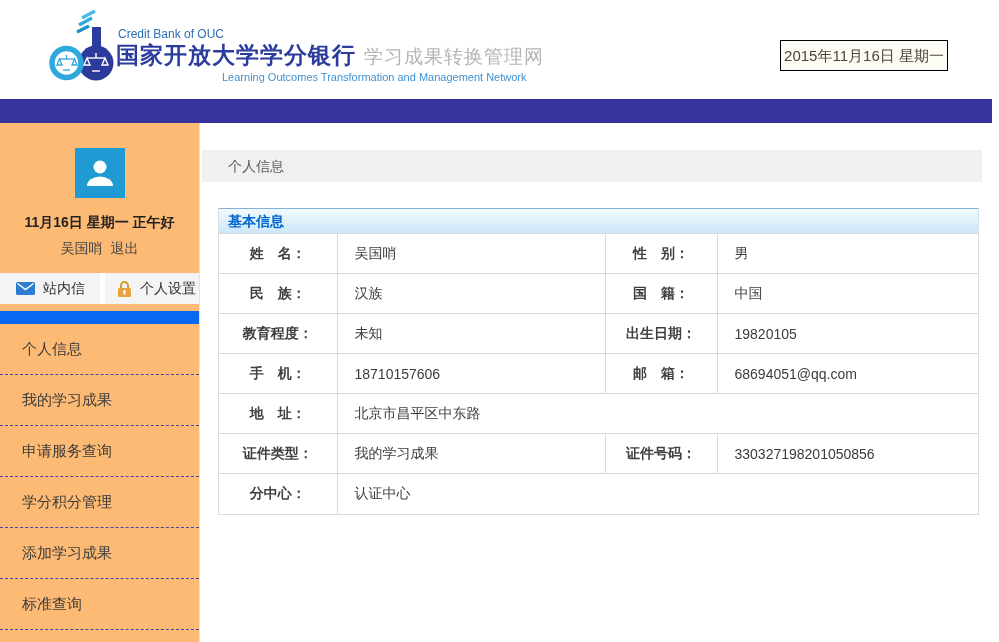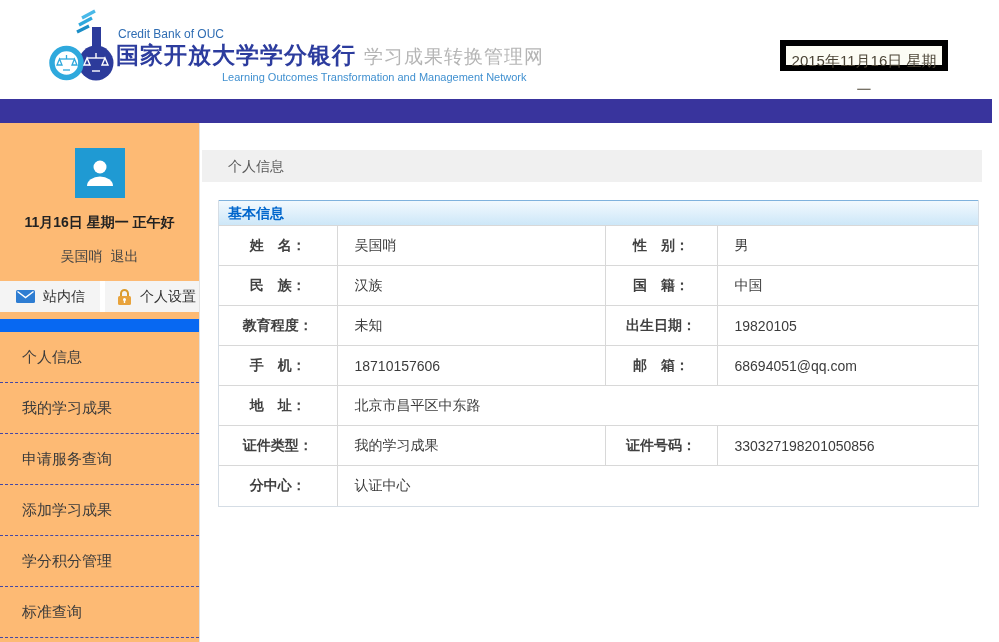--- a/index.html
+++ b/index.html
@@ -14,38 +14,38 @@
   .header { position:relative; height:99px; background:#fff; }
   .logo-mark { position:absolute; left:45px; top:5px; width:75px; height:84px; }
   .logo-en   { position:absolute; left:118px; top:27px; font-size:12px; color:#2f6db3; }
   .cn-line   { position:absolute; left:116px; top:40px; white-space:nowrap; }
   .cn-title  { font-size:23px; font-weight:bold; color:#2c3c9e; letter-spacing:1px; }
   .cn-sub    { font-size:19px; color:#b5b5b5; margin-left:8px; letter-spacing:1px; }
   .en-sub    { position:absolute; left:222px; top:71px; font-size:11px; color:#4090d0; }
   .date-box  {
     position:absolute; right:44px; top:40px; width:168px; height:31px;
     line-height:29px; text-align:center; font-size:15px; color:#4c4537;
-    background:#fcfcf4; border:6px solid #000000;margin-left:9px;
+    background:#fcfcf4; border:1px solid #000000;margin-left:9px;
   }
 
   
   .navbar { height:24px; background:#39349d; }
 
   
   .layout { display:flex; height:519px; }
   .sidebar { width:200px; border-right:1px solid #e2e2e2; background:#fdba74; }
   .content { flex:1; background:#fff; }
 
   
   .avatar {
     width:50px; height:50px; margin:25px auto 0; background:#1f9ad3;
     display:flex; align-items:center; justify-content:center;
   }
   .greeting  { margin-top:16px; text-align:center; font-size:14px; font-weight:bold; color:#222; height:20px; }
-  .user-line { margin-top:14px; text-align:center; font-size:14px; color:#444; height:20px; }
+  .user-line { margin-top:6px; text-align:center; font-size:14px; color:#444; height:20px; }
   .logout-link { color:#444; cursor:pointer; margin-left:4px; }
   .btn-row { margin-top:13px; display:flex; height:31px;text-align:center; }
   .side-btn {
     background:#f4f4f4; display:flex; align-items:center; font-size:14px;
     color:#333; cursor:pointer;
   }
   .side-btn.mail { width:100px; padding-left:16px; }
   .btn-gap  { width:5px; background:#fff; }
   .side-btn.settings { flex:1; padding-left:12px; }
   .side-btn .ic { margin-right:8px; display:inline-flex; }
@@ -54,21 +54,21 @@
   .menu li {
     height:51px; display:flex; align-items:center; padding-left:22px;
     font-size:15px; color:#3b3b3b; border-bottom:1px dashed #4247a5; cursor:pointer;
   }
 
   
   .title-bar {
     margin:27px 10px 0 2px; height:32px; line-height:32px;
     background:#f0f0f0; font-size:14px; color:#5a5a5a; padding-left:26px;
   }
-  .panel { margin:18px 13px 0 18px; border:1px solid #d5dde5; border-top:none; }
+  .panel { margin:26px 13px 0 18px; border:1px solid #d5dde5; border-top:none; }
   .panel-header {
     height:25px; line-height:25px; padding-left:9px;
     border-top:1px solid #7fb2dd;
     background:linear-gradient(#f2f9fe,#cde7f8);
     font-size:14px; font-weight:bold; color:#0066cc;
   }
   table.info { width:100%; border-collapse:collapse; table-layout:fixed; }
   table.info td {
     border:1px solid #d8d8d8; height:40px; font-size:14px; background:#fff;
   }
@@ -151,22 +151,22 @@
             </svg>
           </span>
           <span>个人设置</span>
         </div>
       </div>
       <div class="blue-strip"></div>
       <ul class="menu">
         <li>个人信息</li>
         <li>我的学习成果</li>
         <li>申请服务查询</li>
+        <li>学分积分管理</li>
         <li>添加学习成果</li>
-        <li>学分积分管理</li>
         <li>标准查询</li>
       </ul>
     </div>
 
     <div class="content">
       <div class="title-bar">个人信息</div>
       <div class="panel">
         <div class="panel-header">基本信息</div>
         <table class="info">
           <colgroup>

